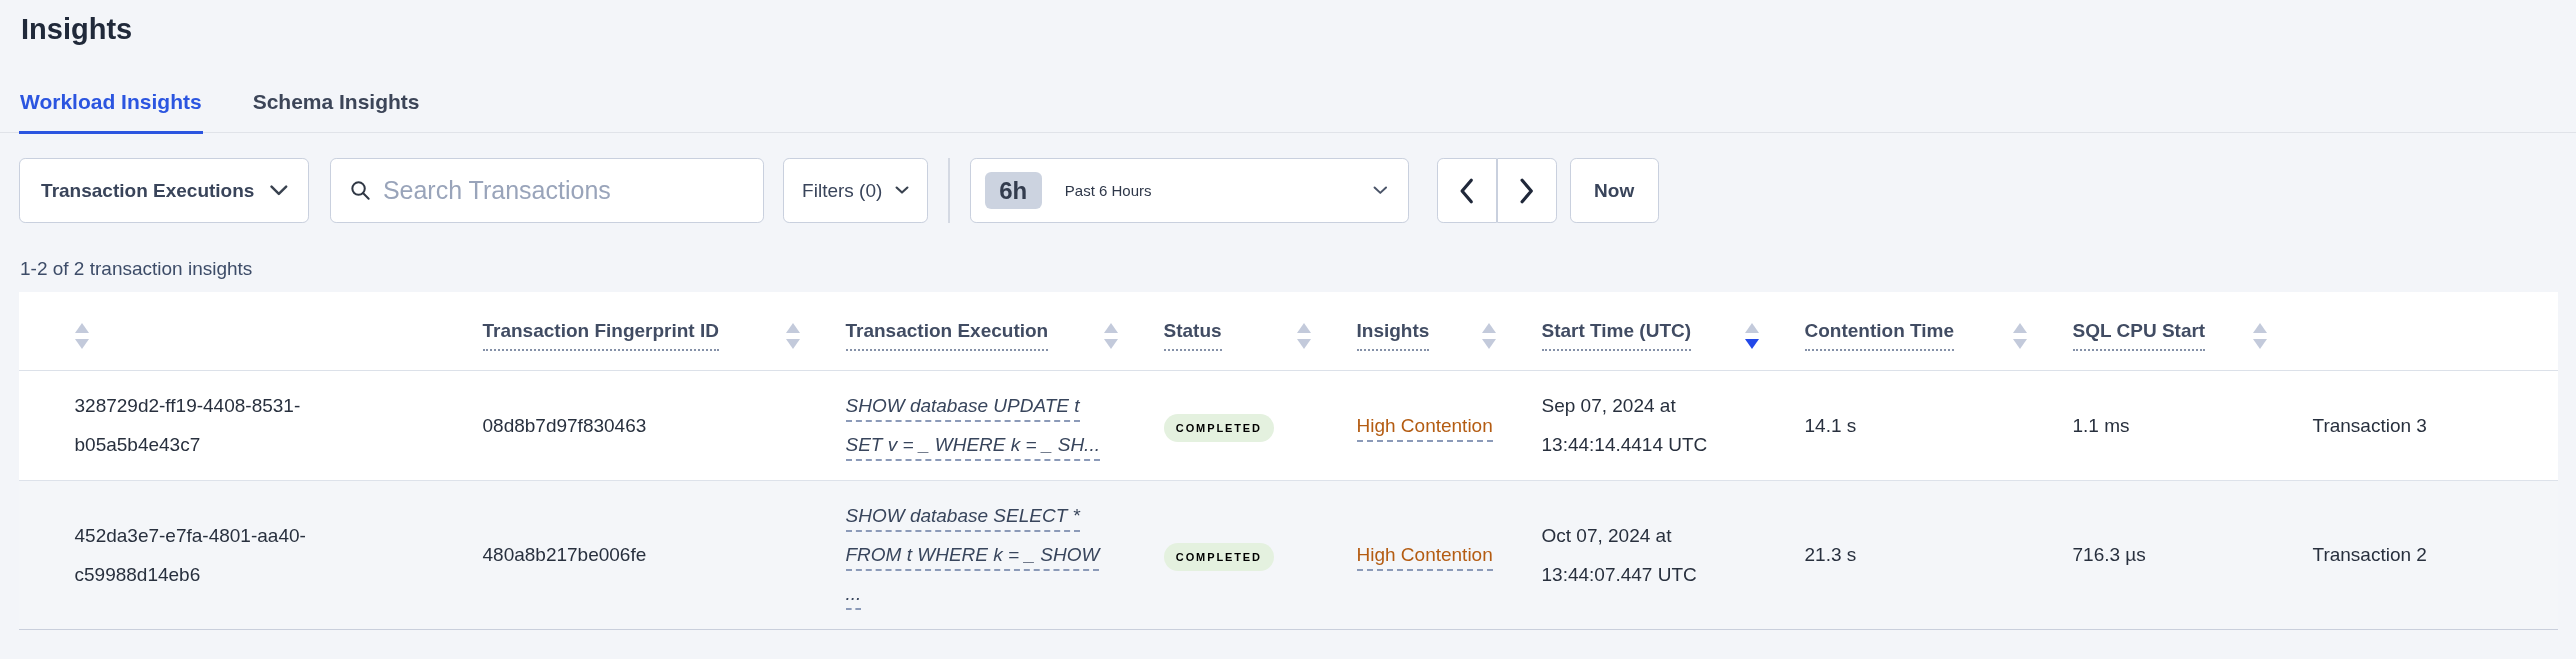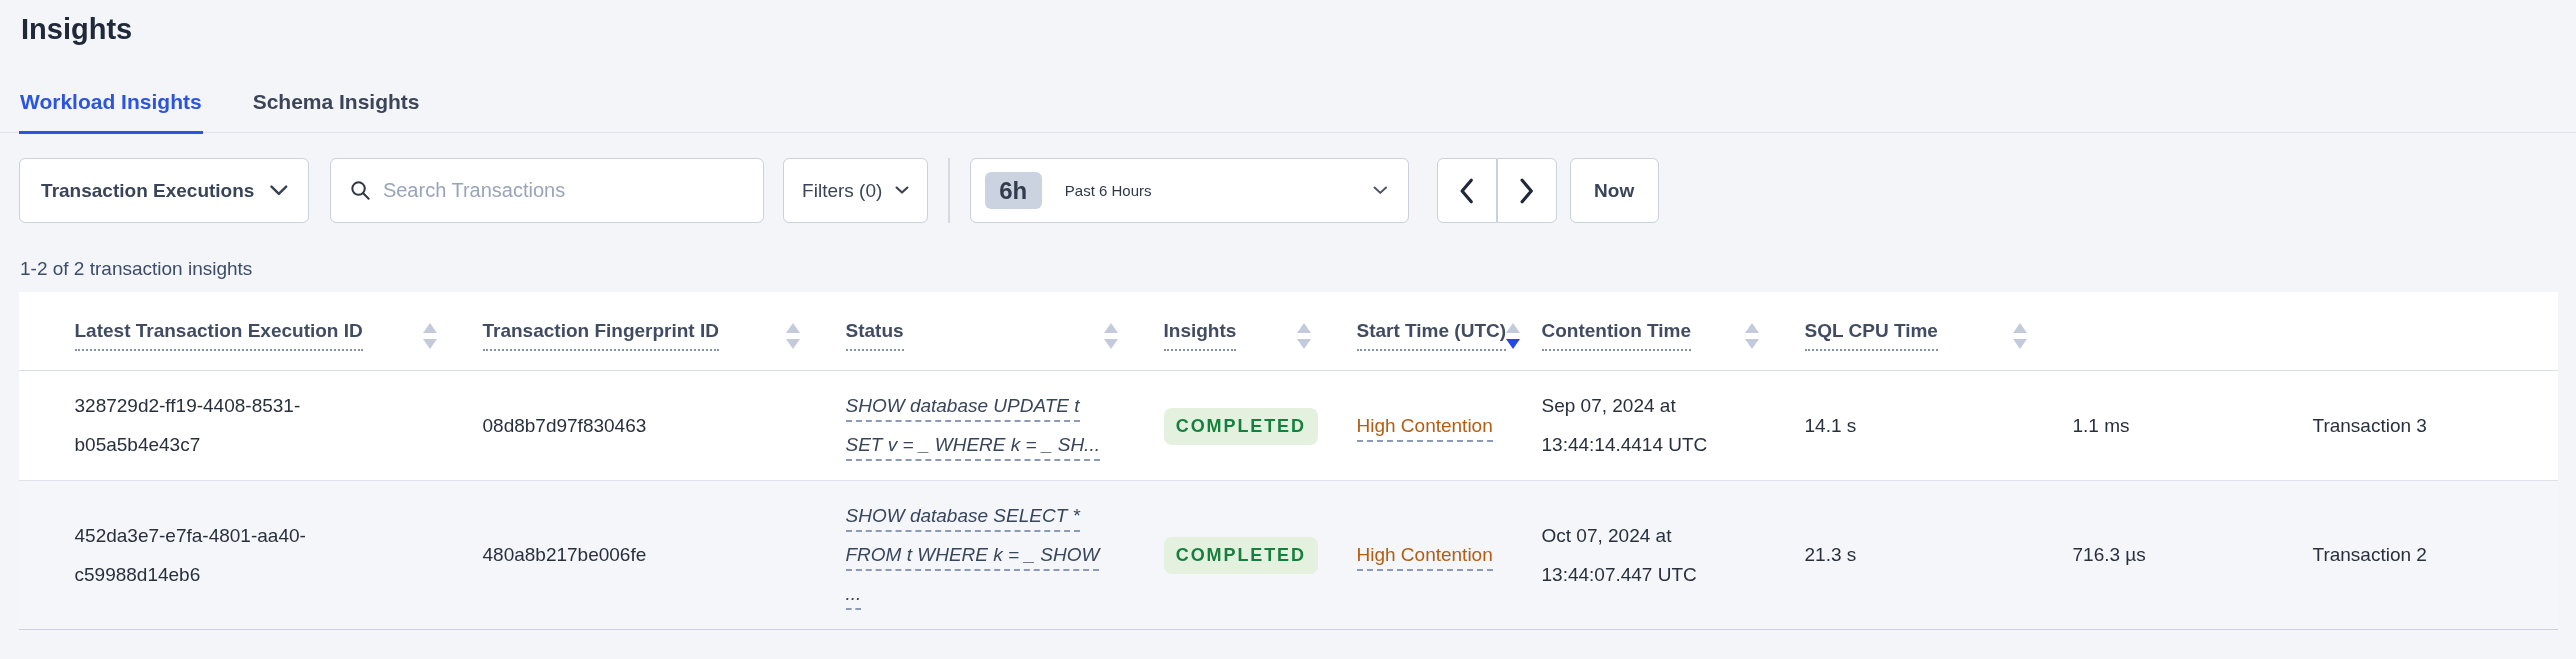--- a/index.html
+++ b/index.html
@@ -45,21 +45,21 @@
   }
   .select-btn { width:290px; justify-content:space-between; padding:0 20px 0 21.6px; font-weight:700; }
   .search-box {
     width:434px; height:65px; margin-left:21.6px;
     background:#fff; border:1.5px solid #c9d0de; border-radius:6.2px;
     display:flex; align-items:center; padding:0 15.4px 0 18.5px;
   }
   .search-box input {
     border:none; outline:none; flex:1; margin-left:12.3px;
     font-family:"Liberation Sans", sans-serif;
-    font-size:20px; color:#701a75; background:transparent;
+    font-size:25px; color:#701a75; background:transparent;
   }
   .search-box input::placeholder { color:#99a4ba; }
   .filters-btn { margin-left:18.5px; padding:0 18.5px; font-weight:400; gap:12.3px; }
   .v-divider { width:1.5px; height:65px; background:#d4d9e3; margin:0 20px; }
   .time-picker { width:439px; justify-content:flex-start; padding:0 20px 0 14px; position:relative; }
   .time-chip {
     background:#ccd3e0; color:#333c4e; font-weight:700; font-size:24px;
     border-radius:6.2px; height:37px; padding:0 14.6px;
     display:flex; align-items:center;
   }
@@ -108,23 +108,23 @@
   .trow + .trow { border-top:1.5px solid #dde2ea; }
   .trow.striped { background:#f4f6f9; border-bottom:1.5px solid #c9cfdc; }
   .td { font-size:19px; color:#28303e; line-height:39px; padding-right:46px; overflow-wrap:break-word; }
   .td.c1 { padding-right:69px; }
 
   .query-link { color:#38455c; cursor:pointer; }
   .query-link .q-text {
     border-bottom:2.3px dashed #8b9ab8; padding-bottom:3.9px;font-style:italic;
   }
   .status-badge {
-    display:inline-block; background:#e4f1df; color:#15803d;
-    font-size:18px; font-weight:700; letter-spacing:1.9px;
-    padding:7.7px 12.3px; border-radius:8px; line-height:normal;
+    display:inline-block; background:#e4f1df; color:#000000;
+    font-size:11px; font-weight:700; letter-spacing:1.9px;
+    padding:7.7px 12.3px; border-radius:14px; line-height:normal;
   }
   .insight-link { color:#b45c12; cursor:pointer; }
   .insight-link .q-text { border-bottom:2.3px dashed #8b9ab8; padding-bottom:3.9px; }
 
   .icon { display:inline-flex; align-items:center; justify-content:center; }
 </style>
 </head>
 <body>
 
 <div class="app">
@@ -197,28 +197,34 @@
 
     <div class="btn now-btn">Now</div>
   </div>
 
   <div class="results-summary">1-2 of 2 transaction insights</div>
 
   <div class="panel">
 
     <div class="grid thead">
       <div class="th c1">
-        <span class="th-label">Latest Transaction Execution ID</span>
         <span class="sorter">
             <span class="tri-up"></span>
             <span class="tri-down"></span>
           </span>
       </div>
       <div class="th">
         <span class="th-label">Transaction Fingerprint ID</span>
+        <span class="sorter">
+            <span class="tri-up"></span>
+            <span class="tri-down"></span>
+          </span>
+      </div>
+      <div class="th">
+        <span class="th-label">Transaction Execution</span>
         <span class="sorter">
             <span class="tri-up"></span>
             <span class="tri-down"></span>
           </span>
       </div>
       <div class="th">
         <span class="th-label">Status</span>
         <span class="sorter">
             <span class="tri-up"></span>
             <span class="tri-down"></span>
@@ -239,21 +245,21 @@
           </span>
       </div>
       <div class="th">
         <span class="th-label">Contention Time</span>
         <span class="sorter">
             <span class="tri-up"></span>
             <span class="tri-down"></span>
           </span>
       </div>
       <div class="th">
-        <span class="th-label">SQL CPU Time</span>
+        <span class="th-label">SQL CPU Start</span>
         <span class="sorter">
             <span class="tri-up"></span>
             <span class="tri-down"></span>
           </span>
       </div>
     </div>
 
     <div class="grid trow">
       <div class="td c1">328729d2-ff19-4408-8531-b05a5b4e43c7</div>
       <div class="td">08d8b7d97f830463</div>

